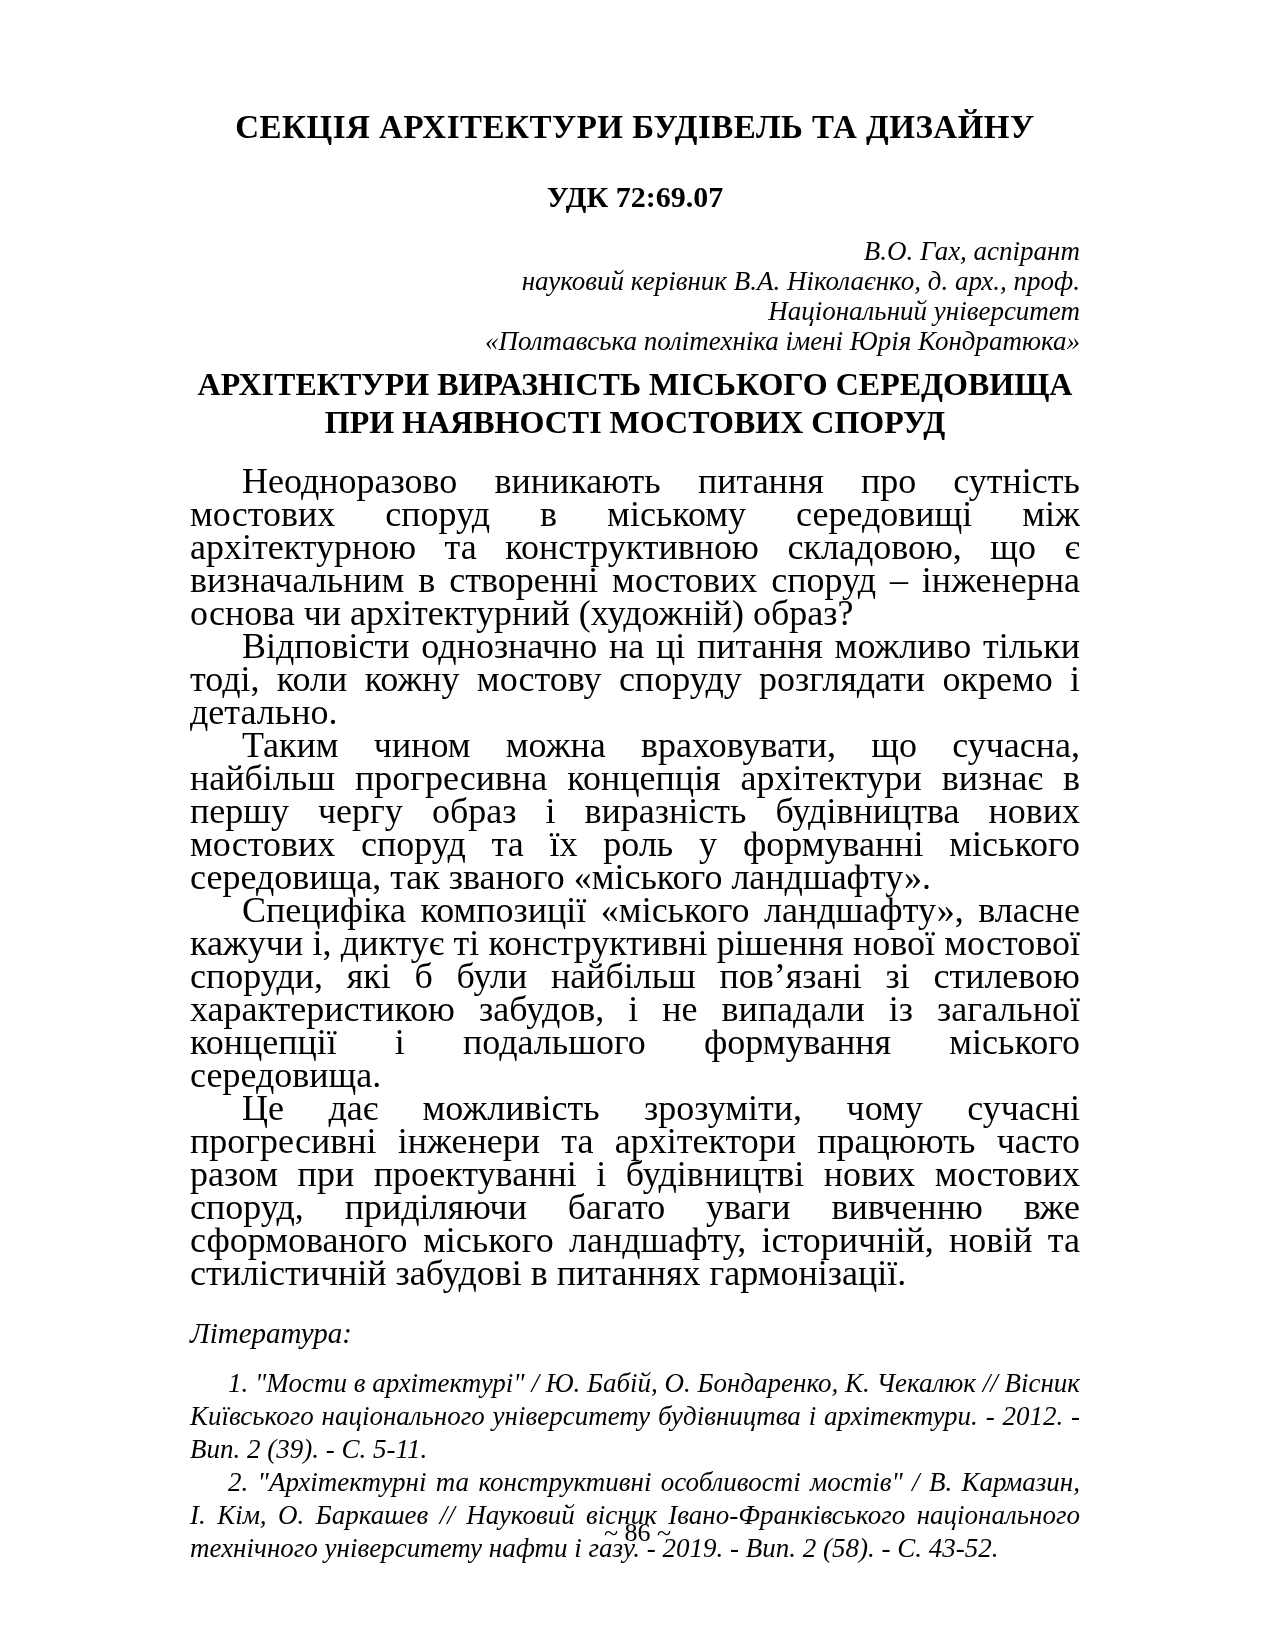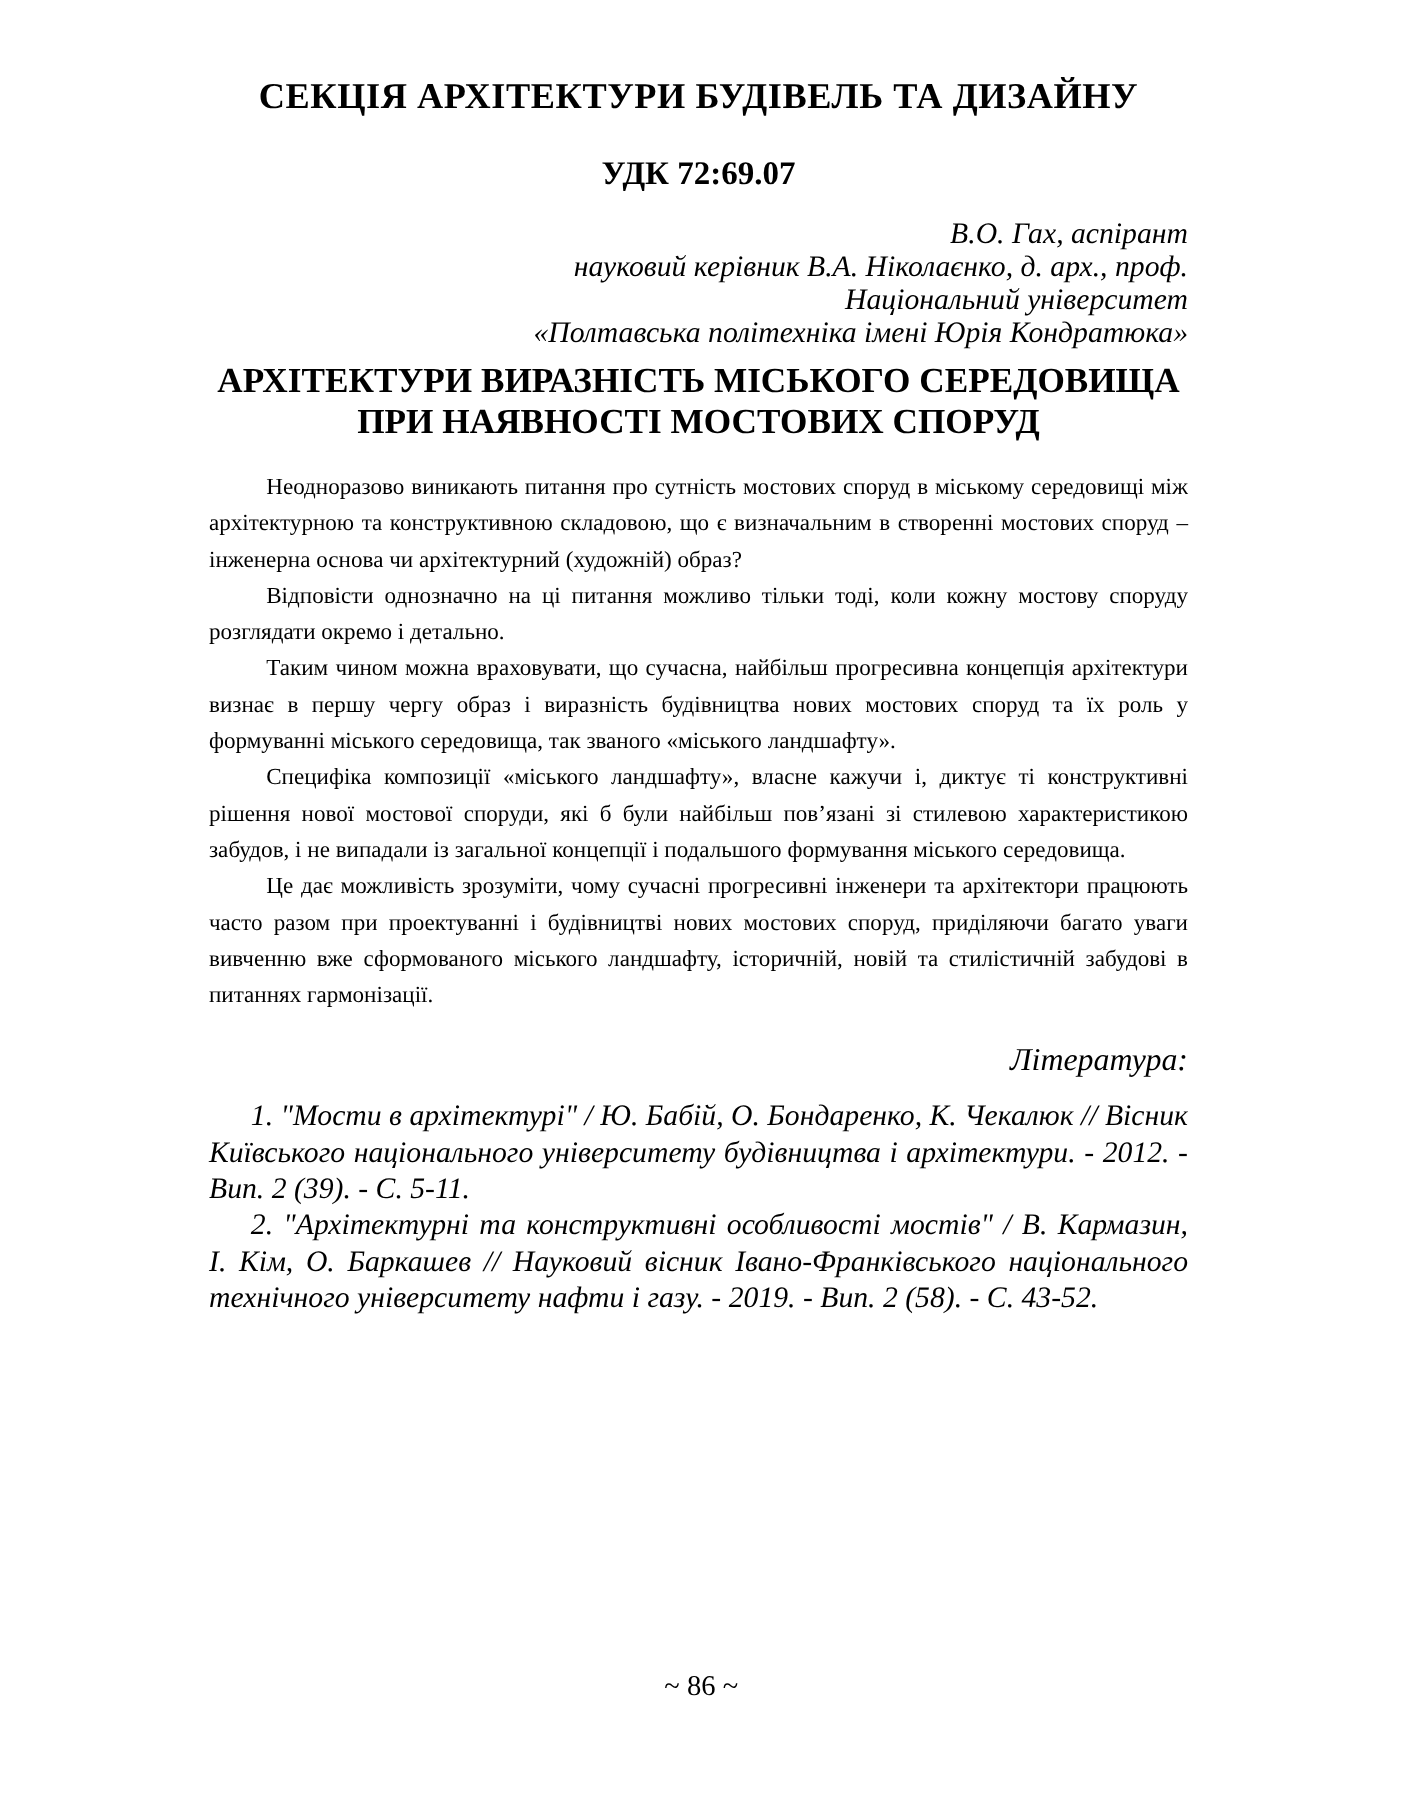--- a/index.html
+++ b/index.html
@@ -16,21 +16,21 @@
     font-family: "Liberation Serif", "DejaVu Serif", serif;
     overflow: hidden;
   }
   .content {
     position: absolute;
     left: 190px;
     top: 0;
     width: 890px;
   }
   .section-heading {
-    margin-top: 67px;
+    margin-top: 106px;
     font-size: 33px;
     font-weight: bold;
     text-align: center;
     line-height: 42px;
     letter-spacing: 0.5px;
   }
   .udc {
     margin-top: 32px;
     font-size: 30px;
     font-weight: bold;
@@ -46,34 +46,34 @@
   }
   .article-title {
     margin-top: 9px;
     font-size: 32px;
     font-weight: bold;
     text-align: center;
     line-height: 38px;
   }
   .body-text {
     margin-top: 24px;
-    font-size: 21px;
+    font-size: 36px;
     line-height: 33px;
     text-align: justify;
   }
   .body-text p {
     margin: 0;
     text-indent: 52px;
   }
   .lit-heading {
     margin-top: 26px;
     font-style: italic;
     font-size: 29px;
     line-height: 34px;
-    text-align: right;
+    text-align: left;
   }
   .refs {
     margin-top: 17px;
     font-style: italic;
     font-size: 27px;
     line-height: 33px;
     text-align: justify;
   }
   .refs p {
     margin: 0;

